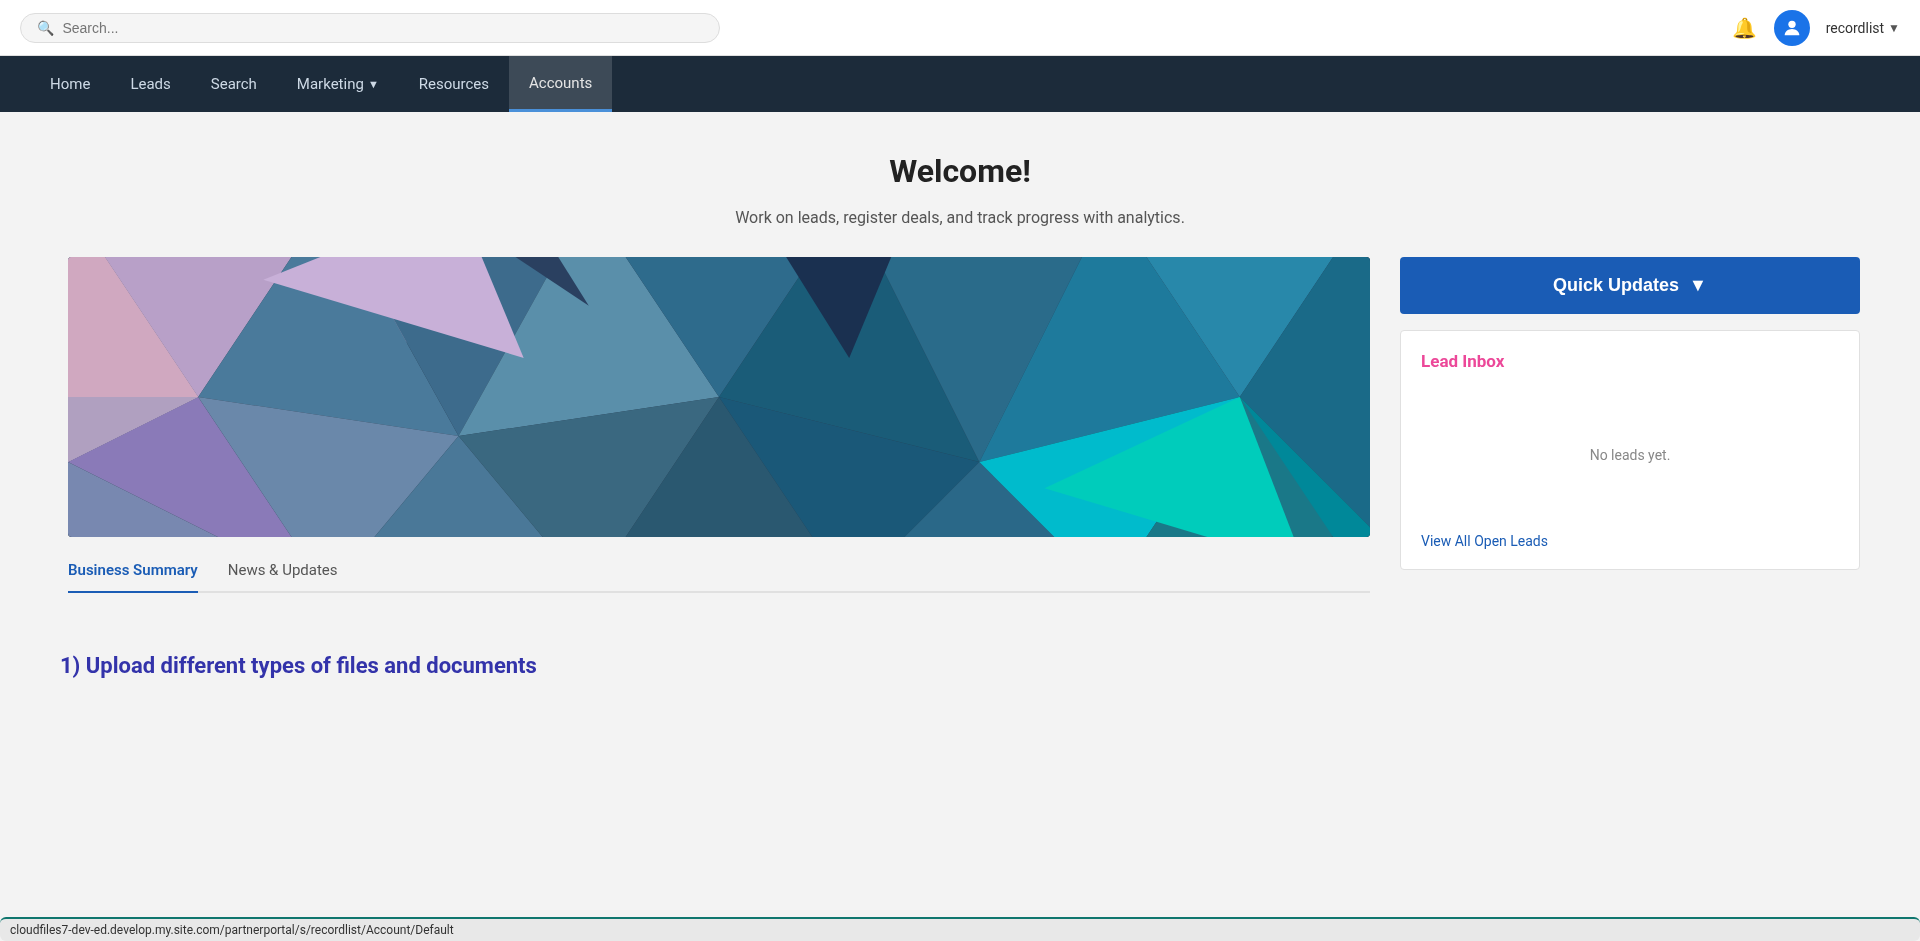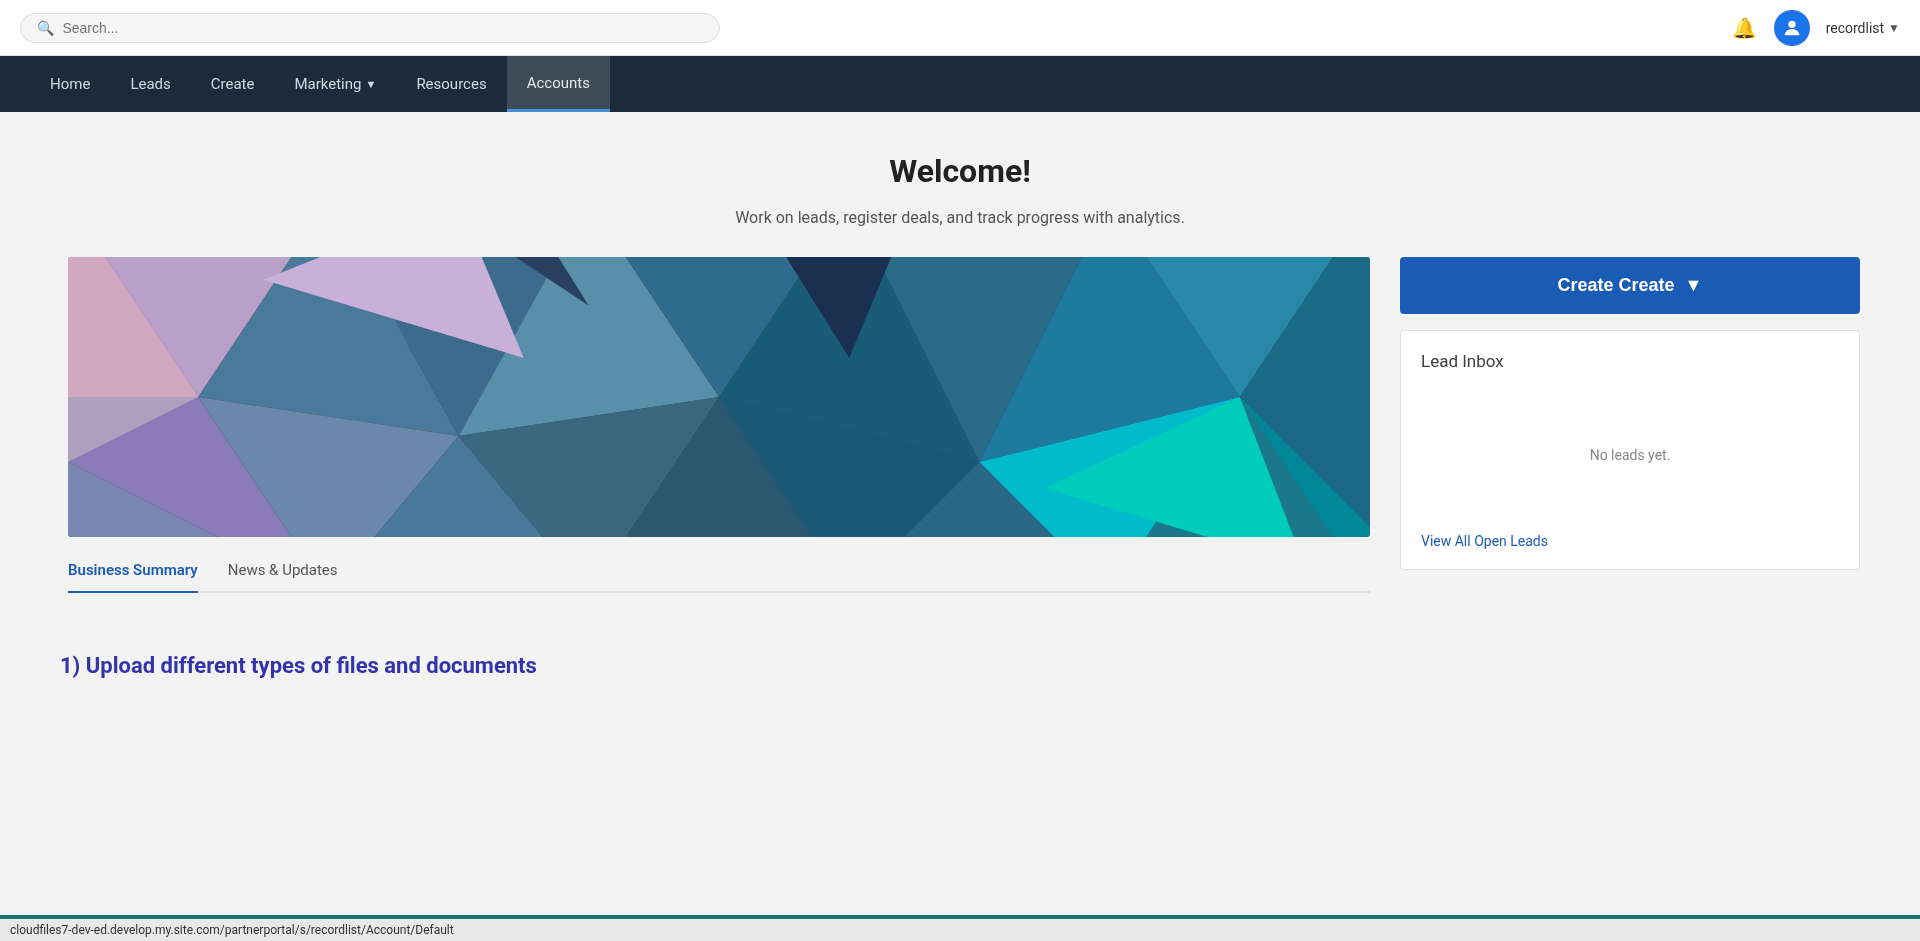--- a/index.html
+++ b/index.html
@@ -200,22 +200,22 @@
       background: white;
       border: 1px solid #e0e0e0;
       border-radius: 4px;
       padding: 20px;
       min-height: 240px;
       display: flex;
       flex-direction: column;
     }
     .lead-inbox-title {
       font-size: 17px;
-      font-weight: 400;
-      color: #404040;
+      font-weight: 700;
+      color: #ec4899;
       margin-bottom: 16px;
     }
     .no-leads {
       flex: 1;
       display: flex;
       align-items: center;
       justify-content: center;
       color: #888;
       font-size: 14px;
     }
@@ -240,21 +240,22 @@
     
     .status-bar {
       position: fixed;
       bottom: 0;
       left: 0;
       right: 0;
       background: #e8e8e8;
       color: #333;
       font-size: 12px;
       padding: 4px 10px;
-      border-top: 4px solid #0f766e;
+      border-top: 2px solid #0f766e;
+      border-radius: 6px;
     }
   </style>
 </head>
 <body>
 
 <div class="top-bar">
   <div class="search-container">
     <span class="search-icon-wrap">🔍</span>
     <input class="search-input" type="text" placeholder="Search..." style="">
   </div>
@@ -274,21 +275,21 @@
 </div>
 
 <nav class="navbar">
   <a class="nav-item">
     <span>Home</span>
   </a>
   <a class="nav-item">
     <span>Leads</span>
   </a>
   <a class="nav-item">
-    <span>Create</span>
+    <span>Search</span>
   </a>
   <a class="nav-item">
     <span>Marketing</span>
     <span class="nav-chevron">▼</span>
   </a>
   <a class="nav-item">
     <span>Resources</span>
   </a>
   <a class="nav-item active">
     <span>Accounts</span>
@@ -350,21 +351,21 @@
 
       <div class="tabs">
         <div class="tab active">Business Summary</div>
         <div class="tab">News &amp; Updates</div>
       </div>
     </div>
 
     <div class="right-column">
 
       <button class="quick-create-btn">
-        <span>Create Create</span>
+        <span>Quick Updates</span>
         <span>▼</span>
       </button>
 
       <div class="lead-inbox-card">
         <div class="lead-inbox-title">Lead Inbox</div>
         <div class="no-leads">No leads yet.</div>
         <a class="view-all-link">View All Open Leads</a>
       </div>
 
     </div>

